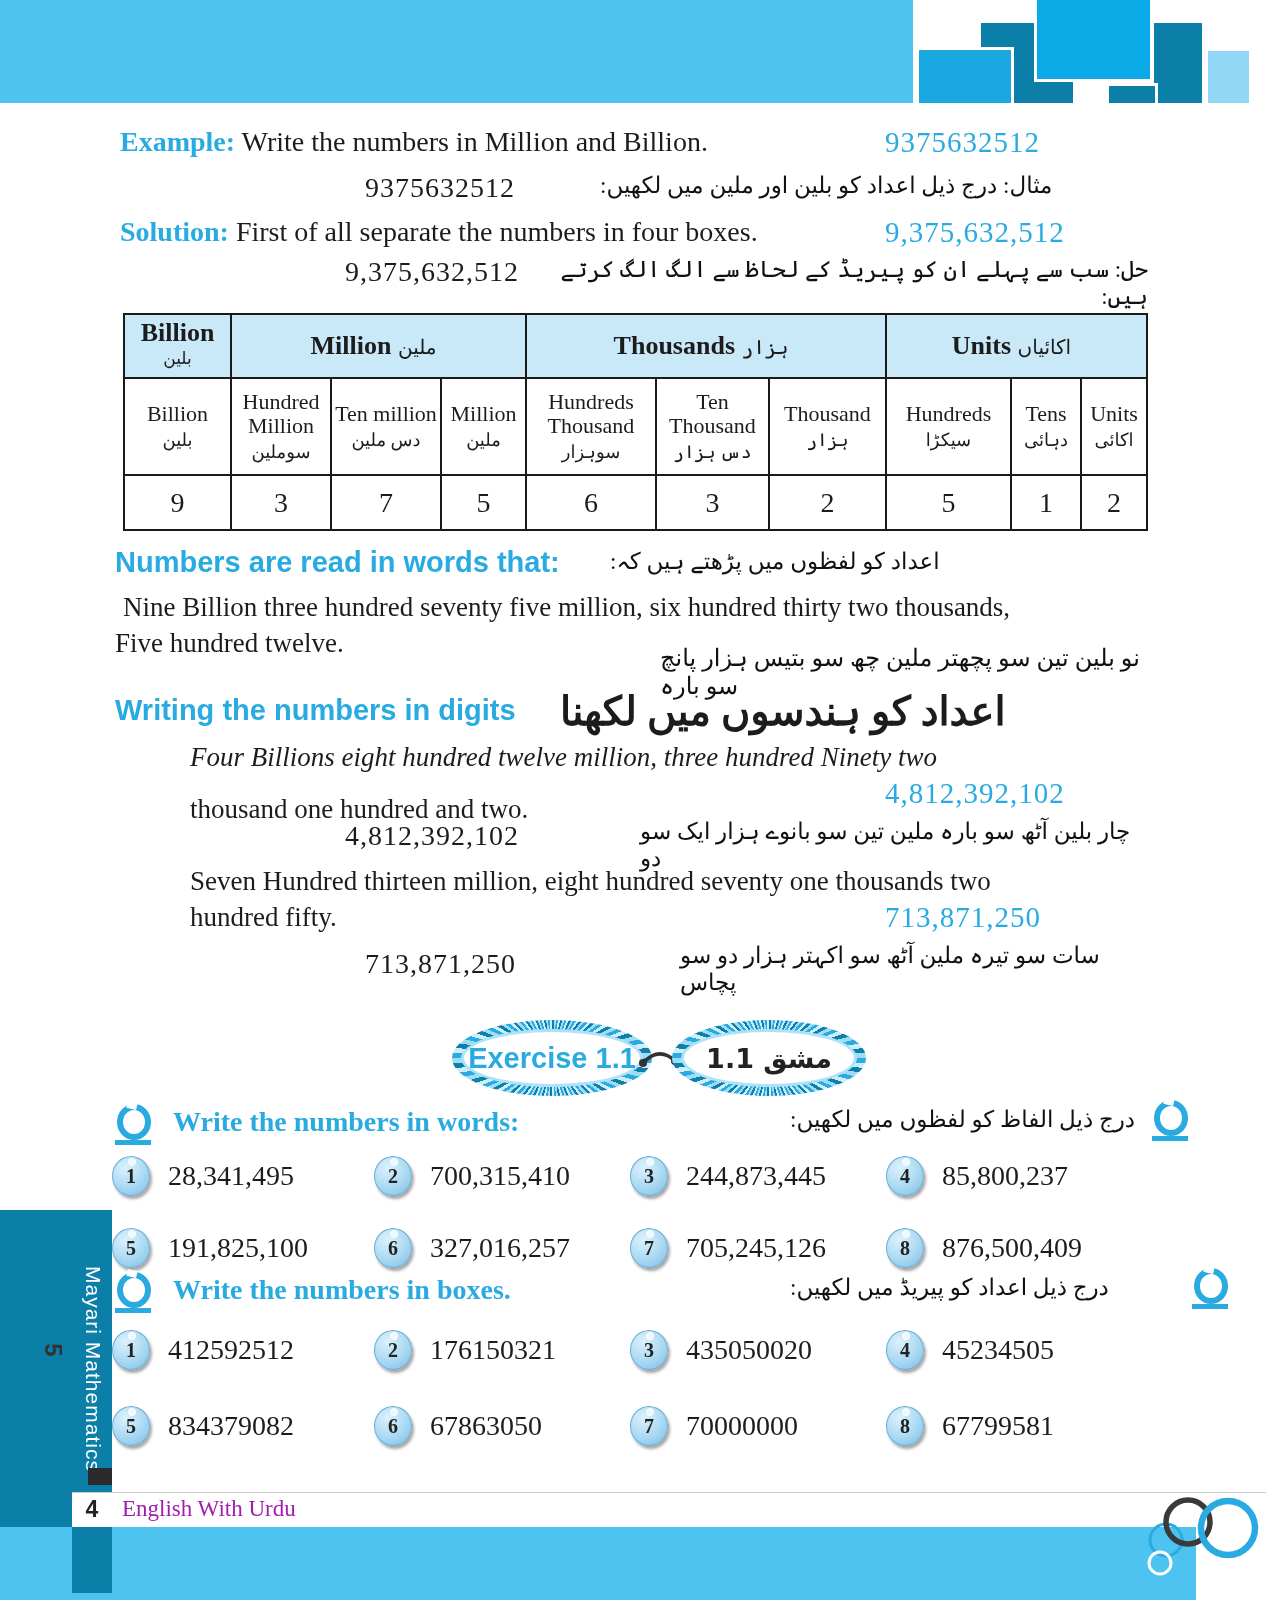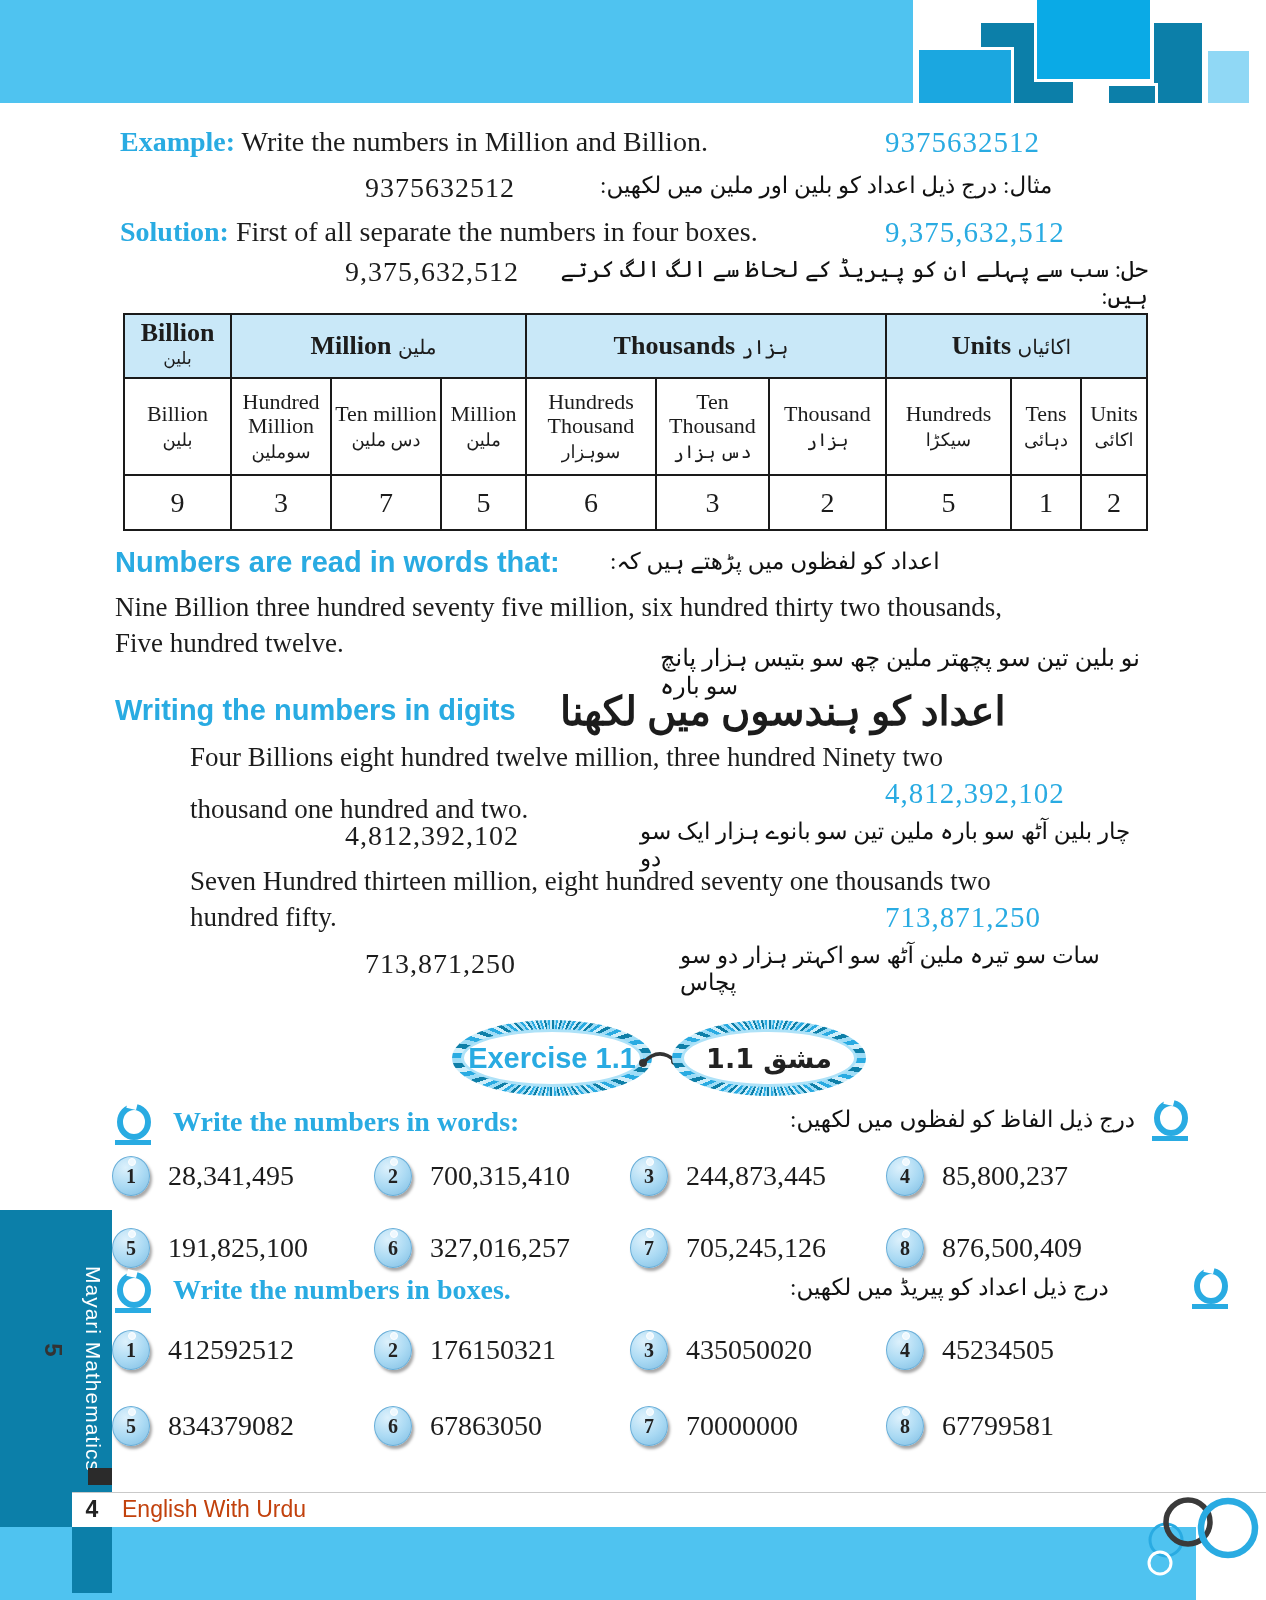--- a/index.html
+++ b/index.html
@@ -74,21 +74,21 @@
   .side-bar{left:0;top:1210px;width:112px;height:318px;background:var(--teal);}
   .side-title{left:78px;top:1210px;height:318px;width:30px;color:#fff;
      font-family:"Liberation Sans",sans-serif;font-size:21px;letter-spacing:1px;
      writing-mode:vertical-rl;display:flex;align-items:center;justify-content:center;}
   .side-grade{left:46px;top:1336px;color:#333;font-family:"Liberation Sans",sans-serif;
      font-size:24px;font-weight:bold;transform:rotate(90deg);}
   .side-sq{left:88px;top:1468px;width:24px;height:17px;background:#2b2b2b;}
   .foot-row{left:72px;top:1492px;width:1194px;height:34px;background:#fff;border-top:1px solid #c9c9c9;}
   .foot-num{left:72px;top:1493px;width:40px;height:32px;background:#fff;display:flex;align-items:center;
      justify-content:center;font-family:"Liberation Sans",sans-serif;font-weight:bold;font-size:23px;color:#222;}
-  .foot-text{left:122px;top:1496px;font-family:Liberation Sans, sans-serif;font-size:23px;color:#c2410c;}
+  .foot-text{left:122px;top:1496px;font-family:Liberation Serif, serif;font-size:23px;color:#a21caf;}
   .foot-band{left:0;top:1527px;width:1196px;height:73px;background:var(--banner);}
   .foot-strip{left:72px;top:1527px;width:40px;height:66px;background:var(--teal);}
 </style>
 </head>
 <body>
 
 <div id="page">
 
   
   <div class="abs banner"></div>
@@ -174,29 +174,29 @@
         <td>1</td>
         <td>2</td>
       </tr>
     </tbody>
       </table>
   </div>
 
   
   <div class="abs cyan-head" style="left:115px;top:546px;">Numbers are read in words that:</div>
   <div class="abs urdu urdu-line" style="left:610px;top:548px;">اعداد کو لفظوں میں پڑھتے ہیں کہ:</div>
-  <div class="abs body-par" style="left:115px;top:590px;">Nine Billion three hundred seventy five million, six hundred thirty two thousands,</div>
+  <div class="abs body-par" style="left:123px;top:590px;">Nine Billion three hundred seventy five million, six hundred thirty two thousands,</div>
   <div class="abs body-par" style="left:115px;top:626px;">Five hundred twelve.</div>
   <div class="abs urdu urdu-line" style="left:660px;top:644px;width:488px;text-align:left;font-size:24px;">نو بلین تین سو پچھتر ملین چھ سو بتیس ہزار پانچ سو بارہ</div>
 
   
   <div class="abs cyan-head" style="left:115px;top:694px;">Writing the numbers in digits</div>
   <div class="abs urdu" style="left:560px;top:688px;font-size:40px;font-weight:bold;">اعداد کو ہندسوں میں لکھنا</div>
 
-  <div class="abs body-par" style="left:190px;top:740px;">Four Billions eight hundred twelve million, three hundred Ninety two</div>
+  <div class="abs body-par" style="left:190px;top:740px;font-style:italic;">Four Billions eight hundred twelve million, three hundred Ninety two</div>
   <div class="abs body-par" style="left:190px;top:776px;margin-top:16px;">thousand one hundred and two.</div>
   <div class="abs blue-num" style="left:885px;top:777px;">4,812,392,102</div>
   <div class="abs black-num" style="left:345px;top:820px;">4,812,392,102</div>
   <div class="abs urdu urdu-line" style="left:640px;top:818px;width:508px;text-align:left;">چار بلین آٹھ سو بارہ ملین تین سو بانوے ہزار ایک سو دو</div>
 
   <div class="abs body-par" style="left:190px;top:864px;">Seven Hundred thirteen million, eight hundred seventy one thousands two</div>
   <div class="abs body-par" style="left:190px;top:900px;">hundred fifty.</div>
   <div class="abs blue-num" style="left:885px;top:901px;">713,871,250</div>
   <div class="abs black-num" style="left:365px;top:948px;">713,871,250</div>
   <div class="abs urdu urdu-line" style="left:680px;top:942px;width:468px;text-align:left;">سات سو تیرہ ملین آٹھ سو اکہتر ہزار دو سو پچاس</div>

